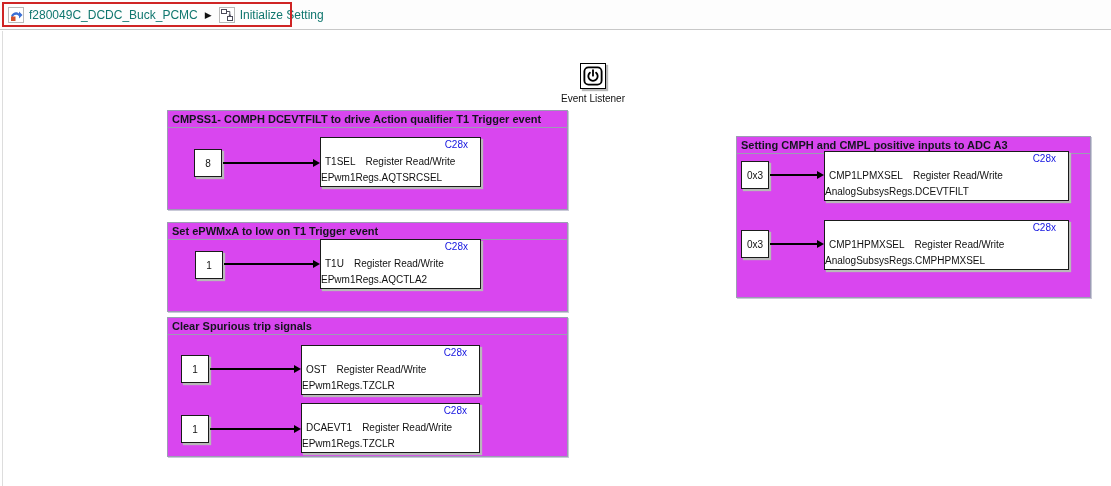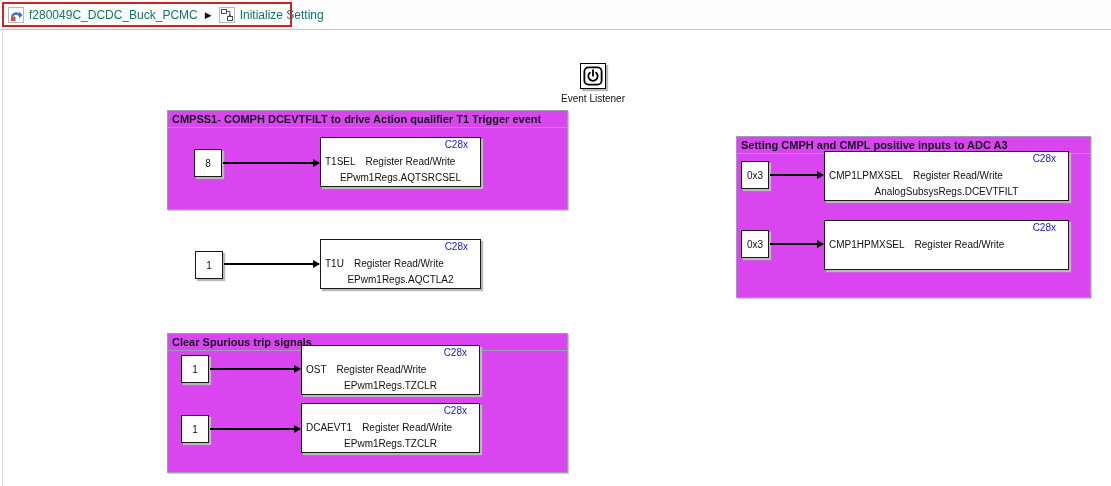--- a/index.html
+++ b/index.html
@@ -36,41 +36,41 @@
   .group{
     position:absolute;background:#d946ef;border:1px solid #9c9cb4;box-sizing:border-box;
     box-shadow:1px 1px 0 #c9c9d8;
   }
   .group-title{
     height:17px;line-height:15px;padding:1px 4px 0 4px;border-bottom:1px solid #9c9cb4;
     font-size:11px;font-weight:bold;color:#14141e;white-space:nowrap;overflow:hidden;box-sizing:border-box;
   }
   #group-0{left:167px;top:110px;width:401px;height:100px;}
   #group-1{left:167px;top:222px;width:401px;height:90px;}
-  #group-2{left:167px;top:333px;width:401px;height:140px;}
+  #group-2{left:167px;top:317px;width:401px;height:140px;}
   #group-3{left:736px;top:136px;width:355px;height:162px;}
 
   
   .const-block{
     position:absolute;background:#fff;border:1px solid #1a1a1a;box-sizing:border-box;
     box-shadow:2px 2px 1px #b9b9b9;display:flex;align-items:center;justify-content:center;
     font-size:10px;color:#111;
   }
   .rw-block{
     position:absolute;background:#fff;border:1px solid #1a1a1a;box-sizing:border-box;
     box-shadow:2px 2px 1px #b9b9b9;font-size:10px;color:#111;
   }
   .rw-tag{
     position:absolute;top:1px;right:12px;font-size:10px;color:#1414e0;font-weight:normal;
   }
   .rw-line1{
     position:absolute;left:0;right:0;top:18px;display:flex;gap:10px;padding:0 4px;white-space:nowrap;align-items:center;
   }
   .rw-reg{
-    position:absolute;left:0;right:0;bottom:3px;text-align:center;white-space:nowrap;
+    position:absolute;left:0;right:0;bottom:3px;white-space:nowrap;
   }
 
   
   .wire{position:absolute;height:2px;background:#000;}
   .wire .head{
     position:absolute;right:-7px;top:-3px;width:0;height:0;
     border-left:7px solid #000;border-top:4px solid transparent;border-bottom:4px solid transparent;
   }
 </style>
 </head>
@@ -120,20 +120,23 @@
     </div>
   <div class="rw-block" style="left:320px;top:137px;width:161px;height:50px;">
     <span class="rw-tag">C28x</span>
     <div class="rw-line1">
       <span>T1SEL</span>
       <span>Register Read/Write</span>
     </div>
     <div class="rw-reg">EPwm1Regs.AQTSRCSEL</div>
   </div>
 
+  <div id="group-1" class="group">
+    <div class="group-title">Set ePWMxA to low on T1 Trigger event</div>
+  </div>
   <div class="const-block" style="left:195px;top:251px;width:28px;height:28px;">1</div>
   <div class="wire" style="left:224px;top:263px;width:89px;">
       <i class="head"></i>
     </div>
   <div class="rw-block" style="left:320px;top:239px;width:161px;height:50px;">
     <span class="rw-tag">C28x</span>
     <div class="rw-line1">
       <span>T1U</span>
       <span>Register Read/Write</span>
     </div>
@@ -186,15 +189,16 @@
   <div class="const-block" style="left:741px;top:230px;width:28px;height:28px;">0x3</div>
   <div class="wire" style="left:770px;top:243px;width:47px;">
       <i class="head"></i>
     </div>
   <div class="rw-block" style="left:824px;top:220px;width:245px;height:50px;">
     <span class="rw-tag">C28x</span>
     <div class="rw-line1">
       <span>CMP1HPMXSEL</span>
       <span>Register Read/Write</span>
     </div>
+    <div class="rw-reg">AnalogSubsysRegs.CMPHPMXSEL</div>
   </div>
 
 </div>
 
 </body></html>

